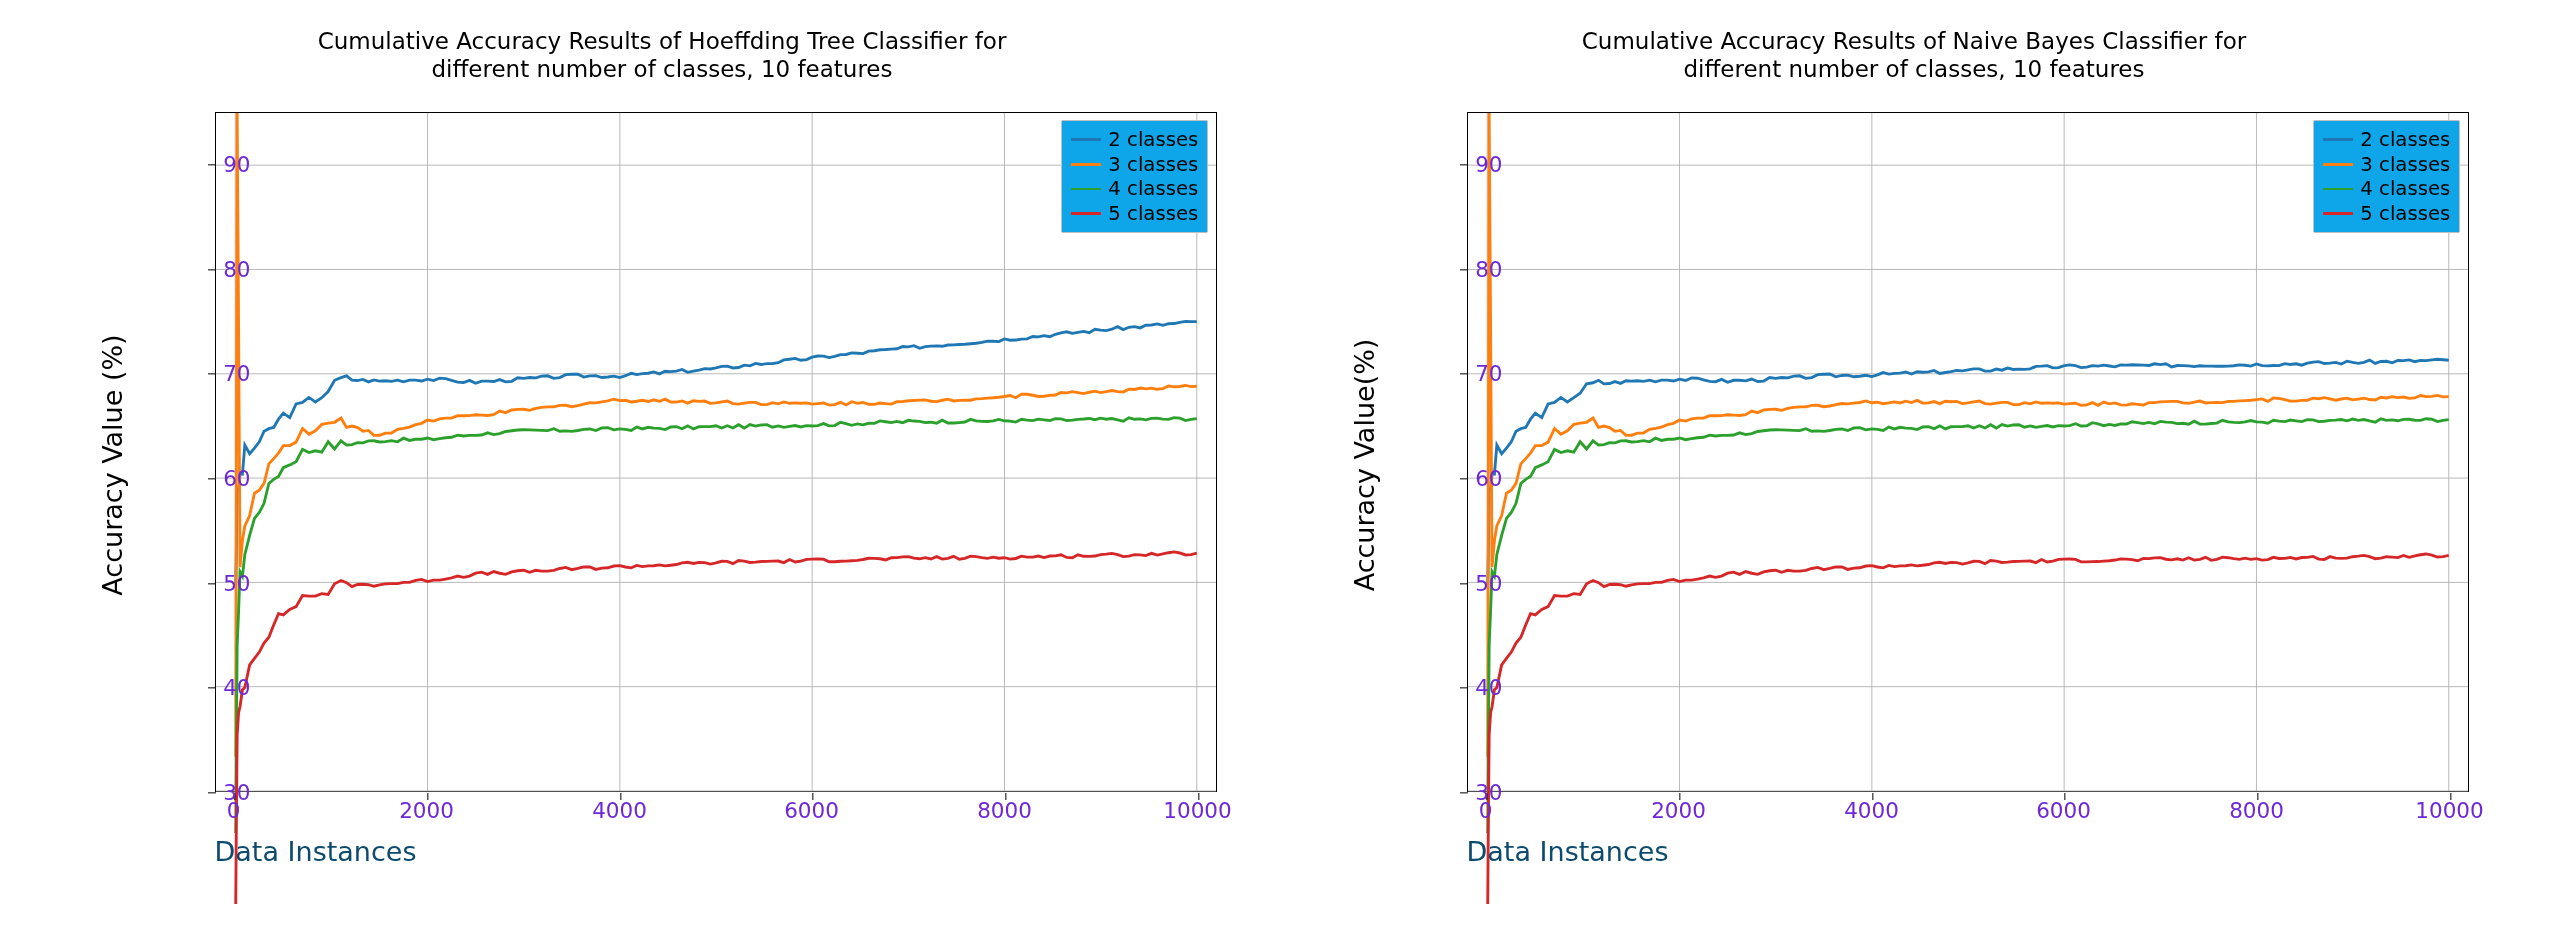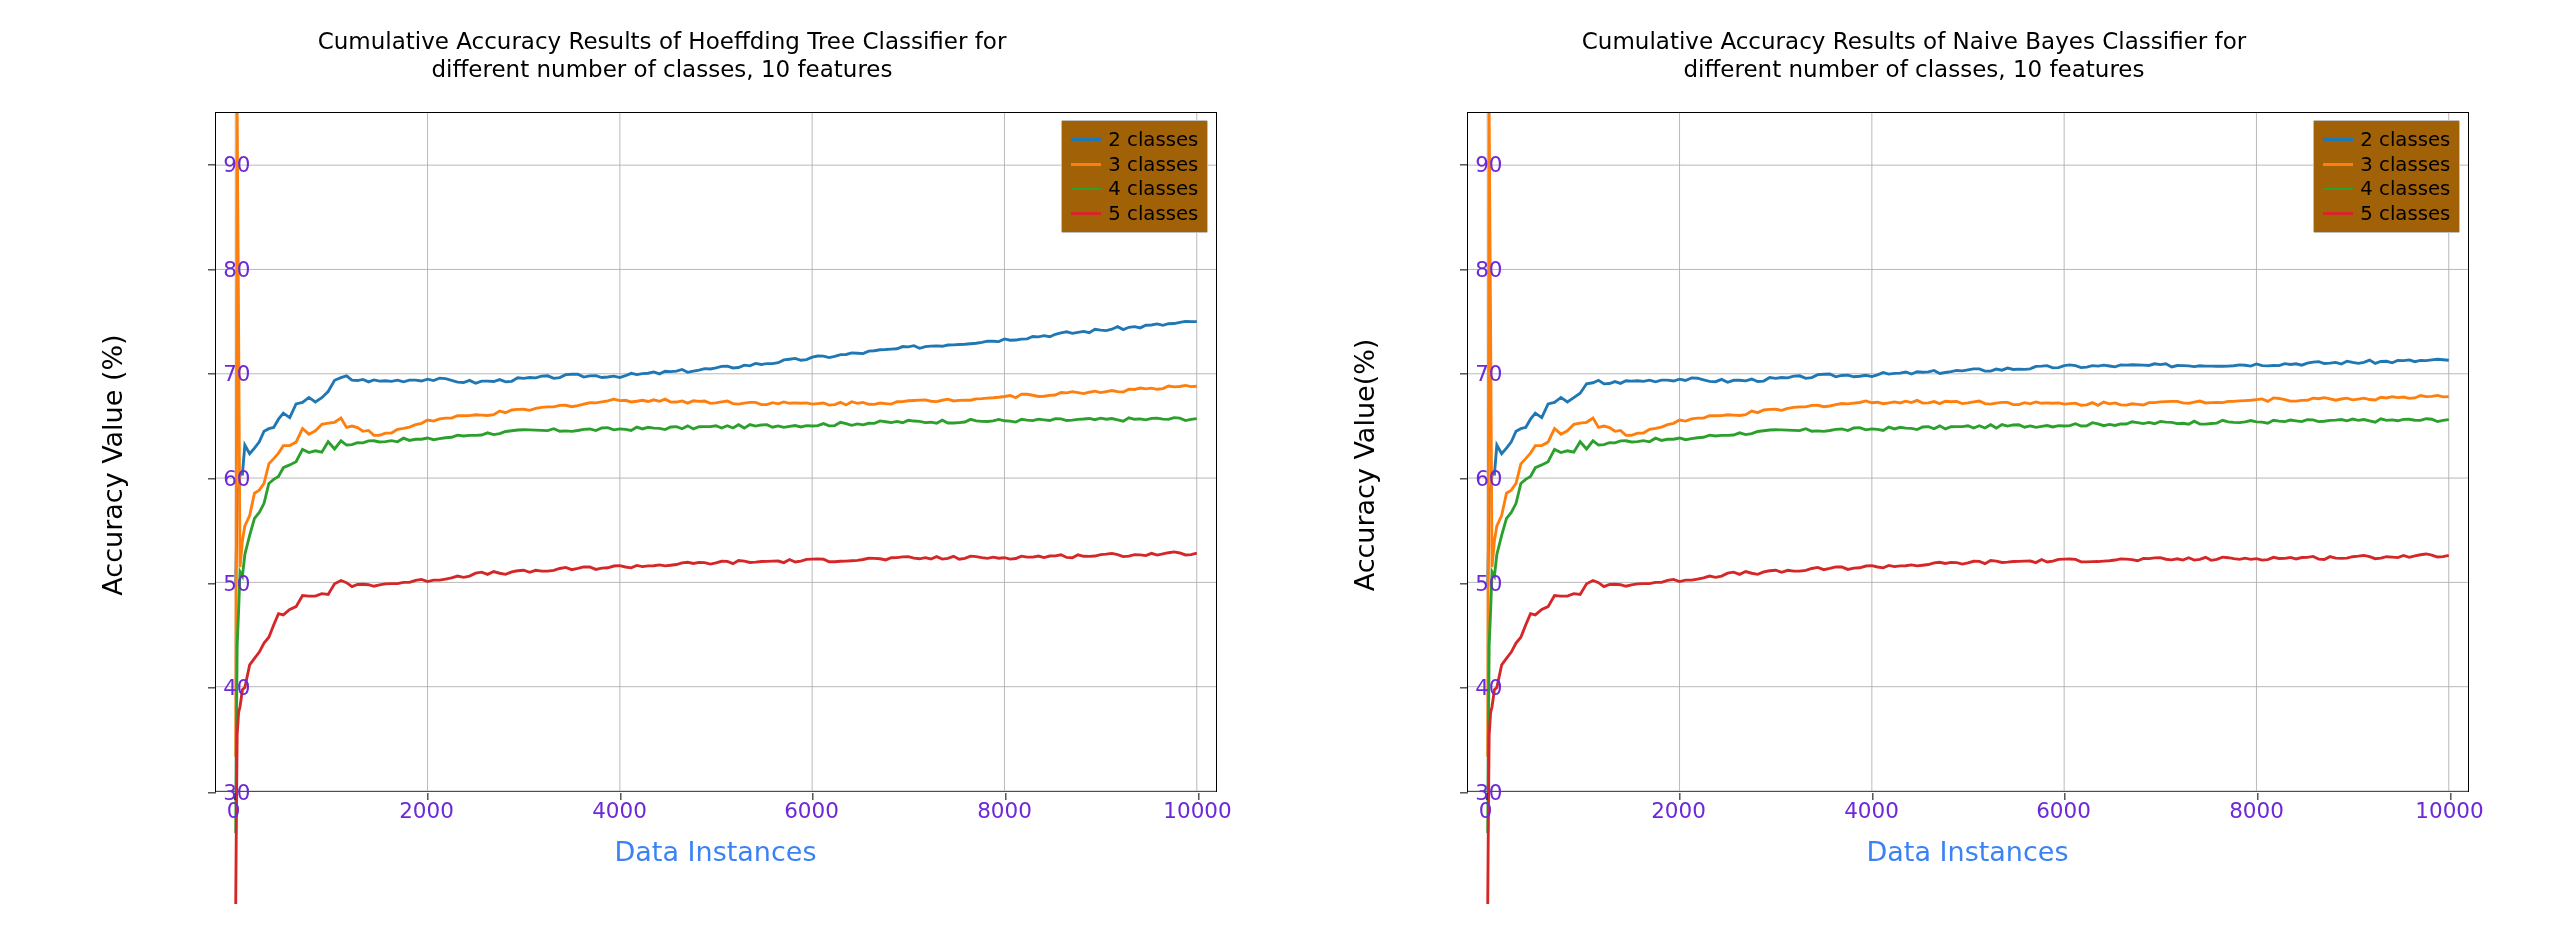--- a/index.html
+++ b/index.html
@@ -48,30 +48,29 @@
     top: 50%;
     transform: translate(-50%, -50%) rotate(-90deg);
     font-size: 27px;
     color: #000;
     white-space: nowrap;
   }
   .xlabel {
     position: absolute;
     left: 152px;
     width: 1002px;
-    text-align: center;
     top: 809px;
     font-size: 27px;
-    color: #3b82f6;
+    color: #0c4a6e;
   }
   .legend {
     position: absolute;
     top: 7.2px;
     right: 7.2px;
-    background: #a16207;
+    background: #0ea5e9;
     border: 0.9px solid #bfbfbf;
     border-radius: 1.8px;
     padding: 5.4px 9px;
     font-size: 19.7px;
   }
   .legend-row { display: flex; align-items: center; gap: 7.2px; margin: 1.8px 0;}
   .legend-swatch { width: 30px; height: 2.7px; }
   svg.lines { position: absolute; left: 0; top: 0; width: 100%; height: 100%; overflow: visible; }
   svg.lines path { fill: none; stroke-width: 3.2; }
   .tickmark-y { position:absolute; width:7.2px; height:1.3px; background:#000; left:-7.2px; transform:translateY(-50%);}

